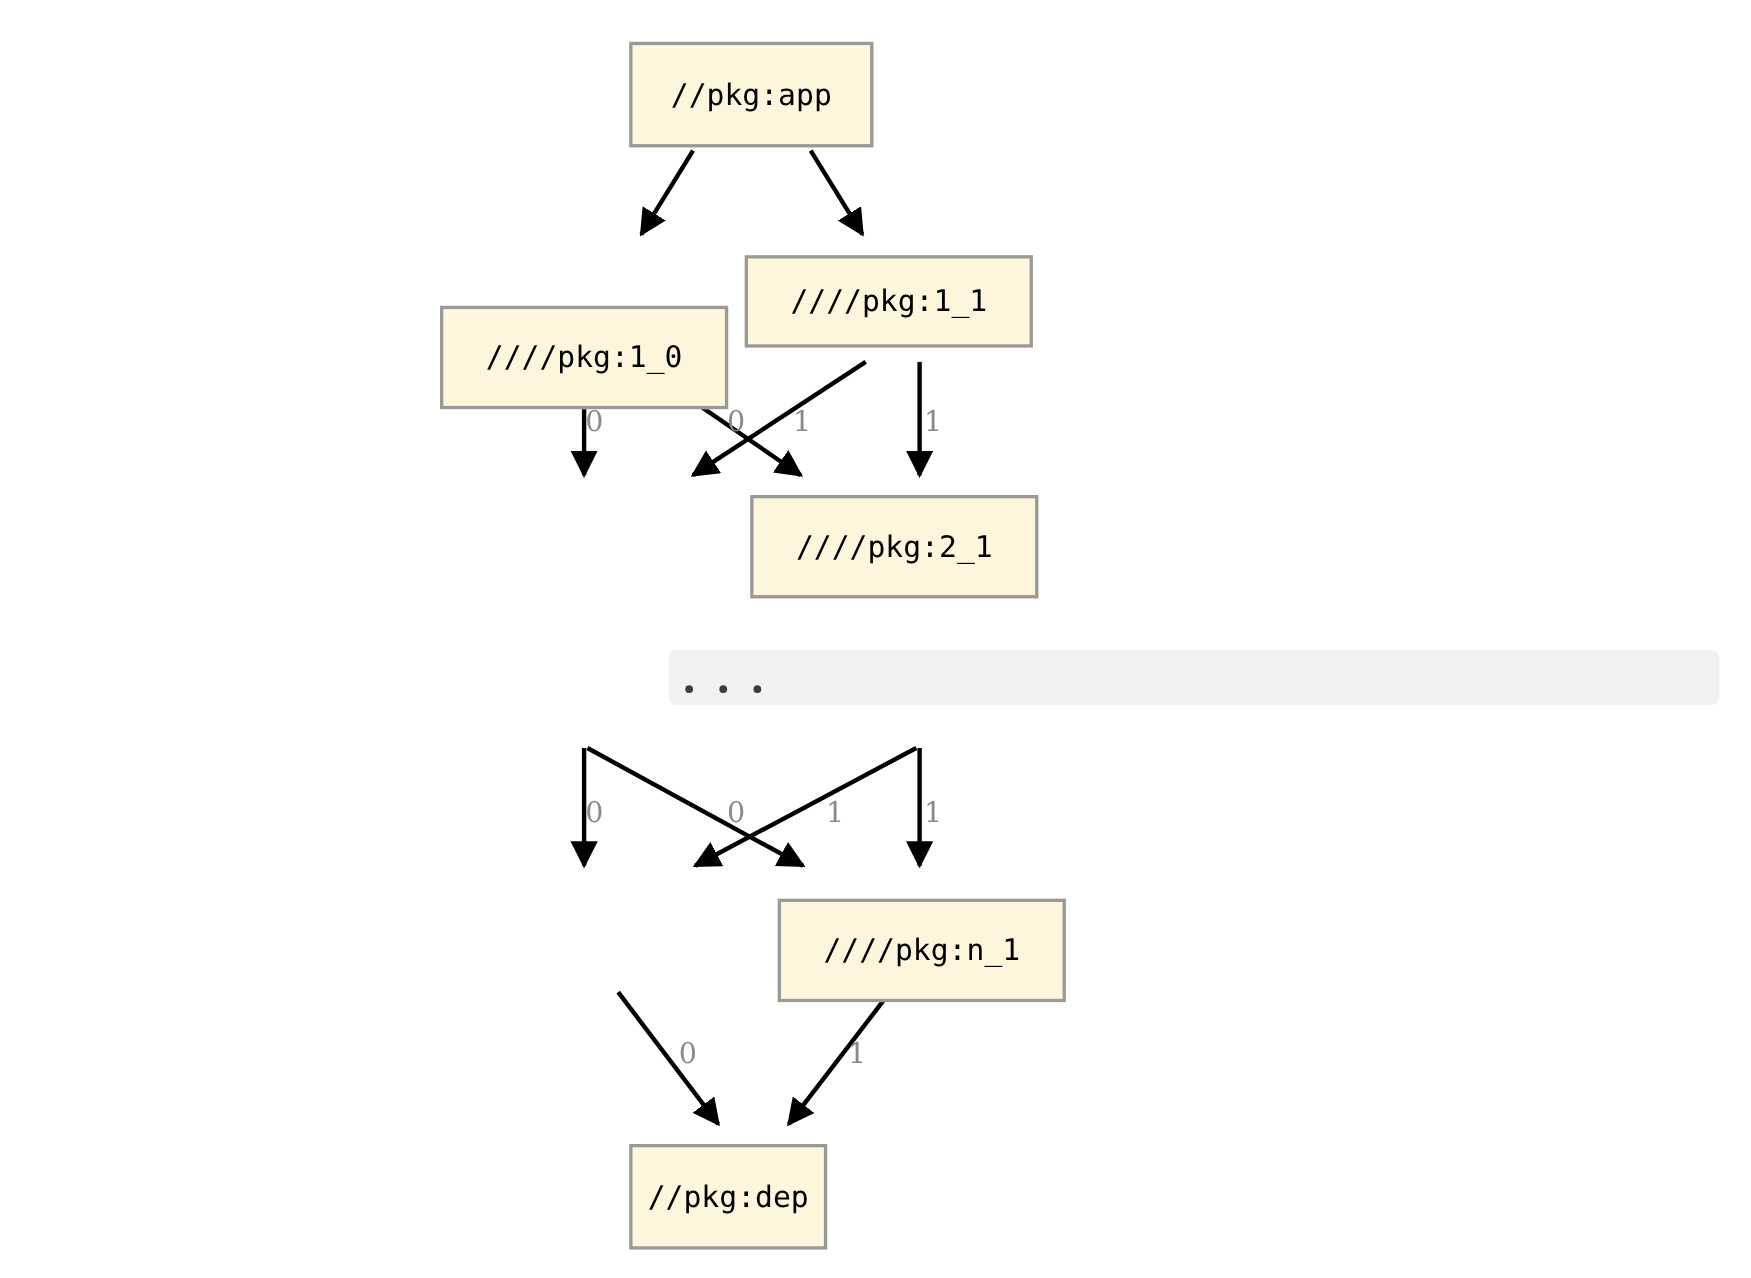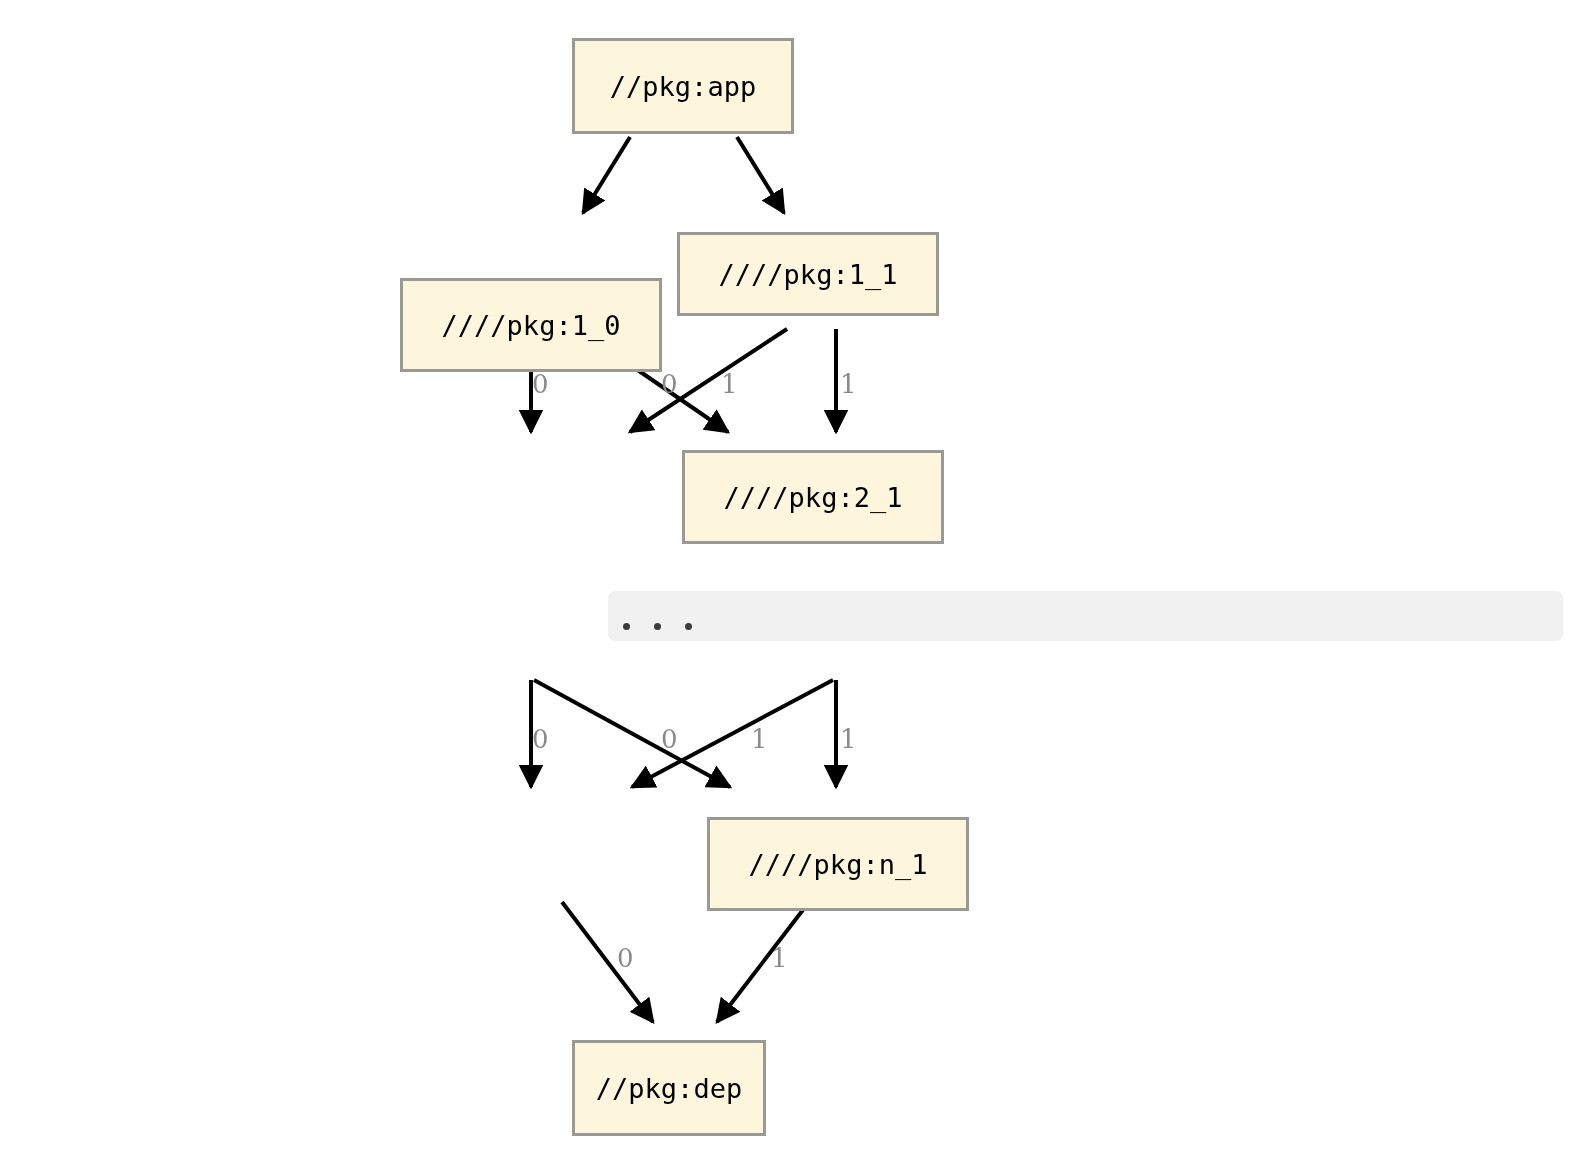--- a/index.html
+++ b/index.html
@@ -153,21 +153,21 @@
 
   <div class="node" style="left:682px; top:450px; width:262px; height:94px;">
     <span class="node-label">////pkg:2_1</span>
   </div>
 
 
   <div class="node" style="left:707px; top:805px; width:262px; height:94px;margin-top:12px;">
     <span class="node-label">////pkg:n_1</span>
   </div>
 
-  <div class="node" style="left:572px; top:1040px; width:194px; height:96px;">
+  <div class="node" style="left:572px; top:1040px; width:180px; height:96px;">
     <span class="node-label">//pkg:dep</span>
   </div>
 
   <div class="elision-band" style="left:608px; top:591px; width:955px; height:50px;">
     <span class="elision-dots">
       <span class="dot"></span>
       <span class="dot"></span>
       <span class="dot"></span>
     </span>
   </div>

